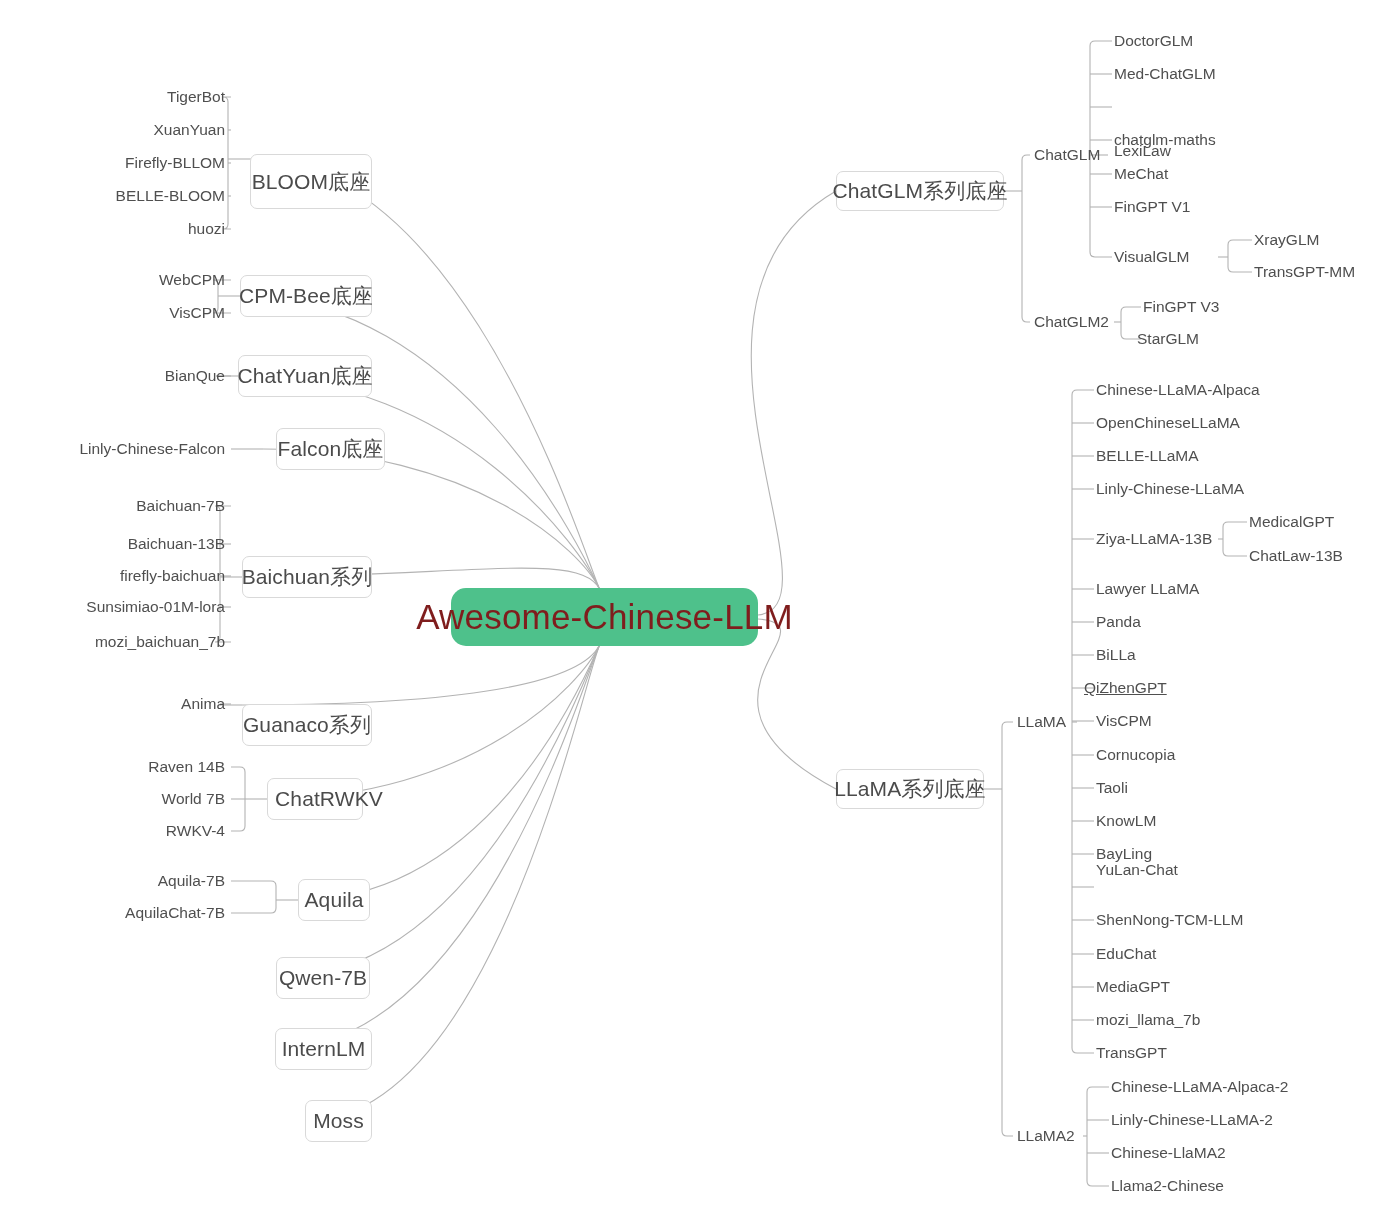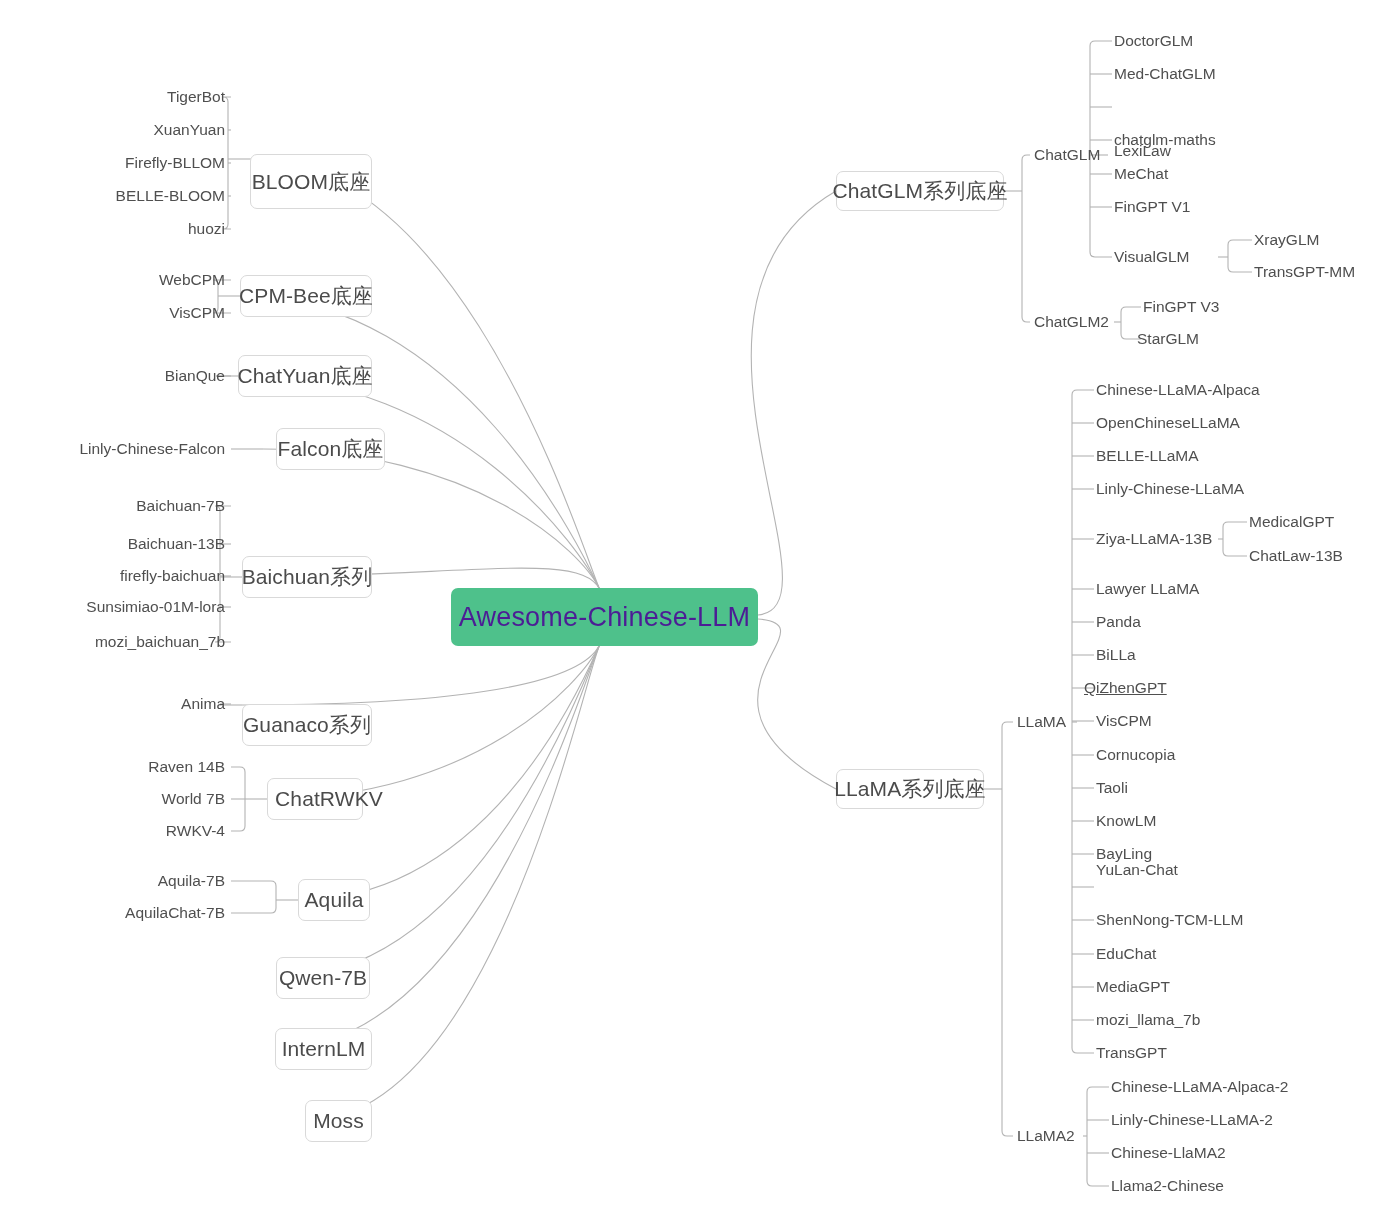--- a/index.html
+++ b/index.html
@@ -4,22 +4,22 @@
 <style>
   html,body{margin:0;padding:0;background:#ffffff;}
   body{width:1382px;height:1231px;overflow:hidden;
        font-family:"Liberation Sans","DejaVu Sans",sans-serif;}
   #stage{position:relative;width:1382px;height:1231px;background:#fff;}
   svg.links{position:absolute;left:0;top:0;width:1382px;height:1231px;pointer-events:none;}
   .node{position:absolute;box-sizing:border-box;display:flex;align-items:center;
         justify-content:center;white-space:nowrap;}
   .box{border:1px solid #d9d9d9;border-radius:7px;background:#fff;
        color:#4b4b4b;font-size:21px;letter-spacing:.1px;}
-  .root{background:#4ec18b;border:none;border-radius:7px;color:#4c1d95;
-        font-size:27px;letter-spacing:.2px;}
+  .root{background:#4ec18b;border:none;border-radius:15px;color:#7f1d1d;
+        font-size:35px;letter-spacing:.2px;}
   .leaf{color:#4f4f4f;font-size:15.5px;background:transparent;border:none;}
   .leaf.r{justify-content:flex-end;}
   .leaf.l{justify-content:flex-start;}
 </style>
 </head>
 <body>
 
 <div id="stage">
   <svg class="links" id="linksvg" viewBox="0 0 1382 1231">
       <path d="M 600 590 C 582 550, 465 159, 250 159" fill="none" stroke="#b3b3b3" stroke-width="1.1"></path>

